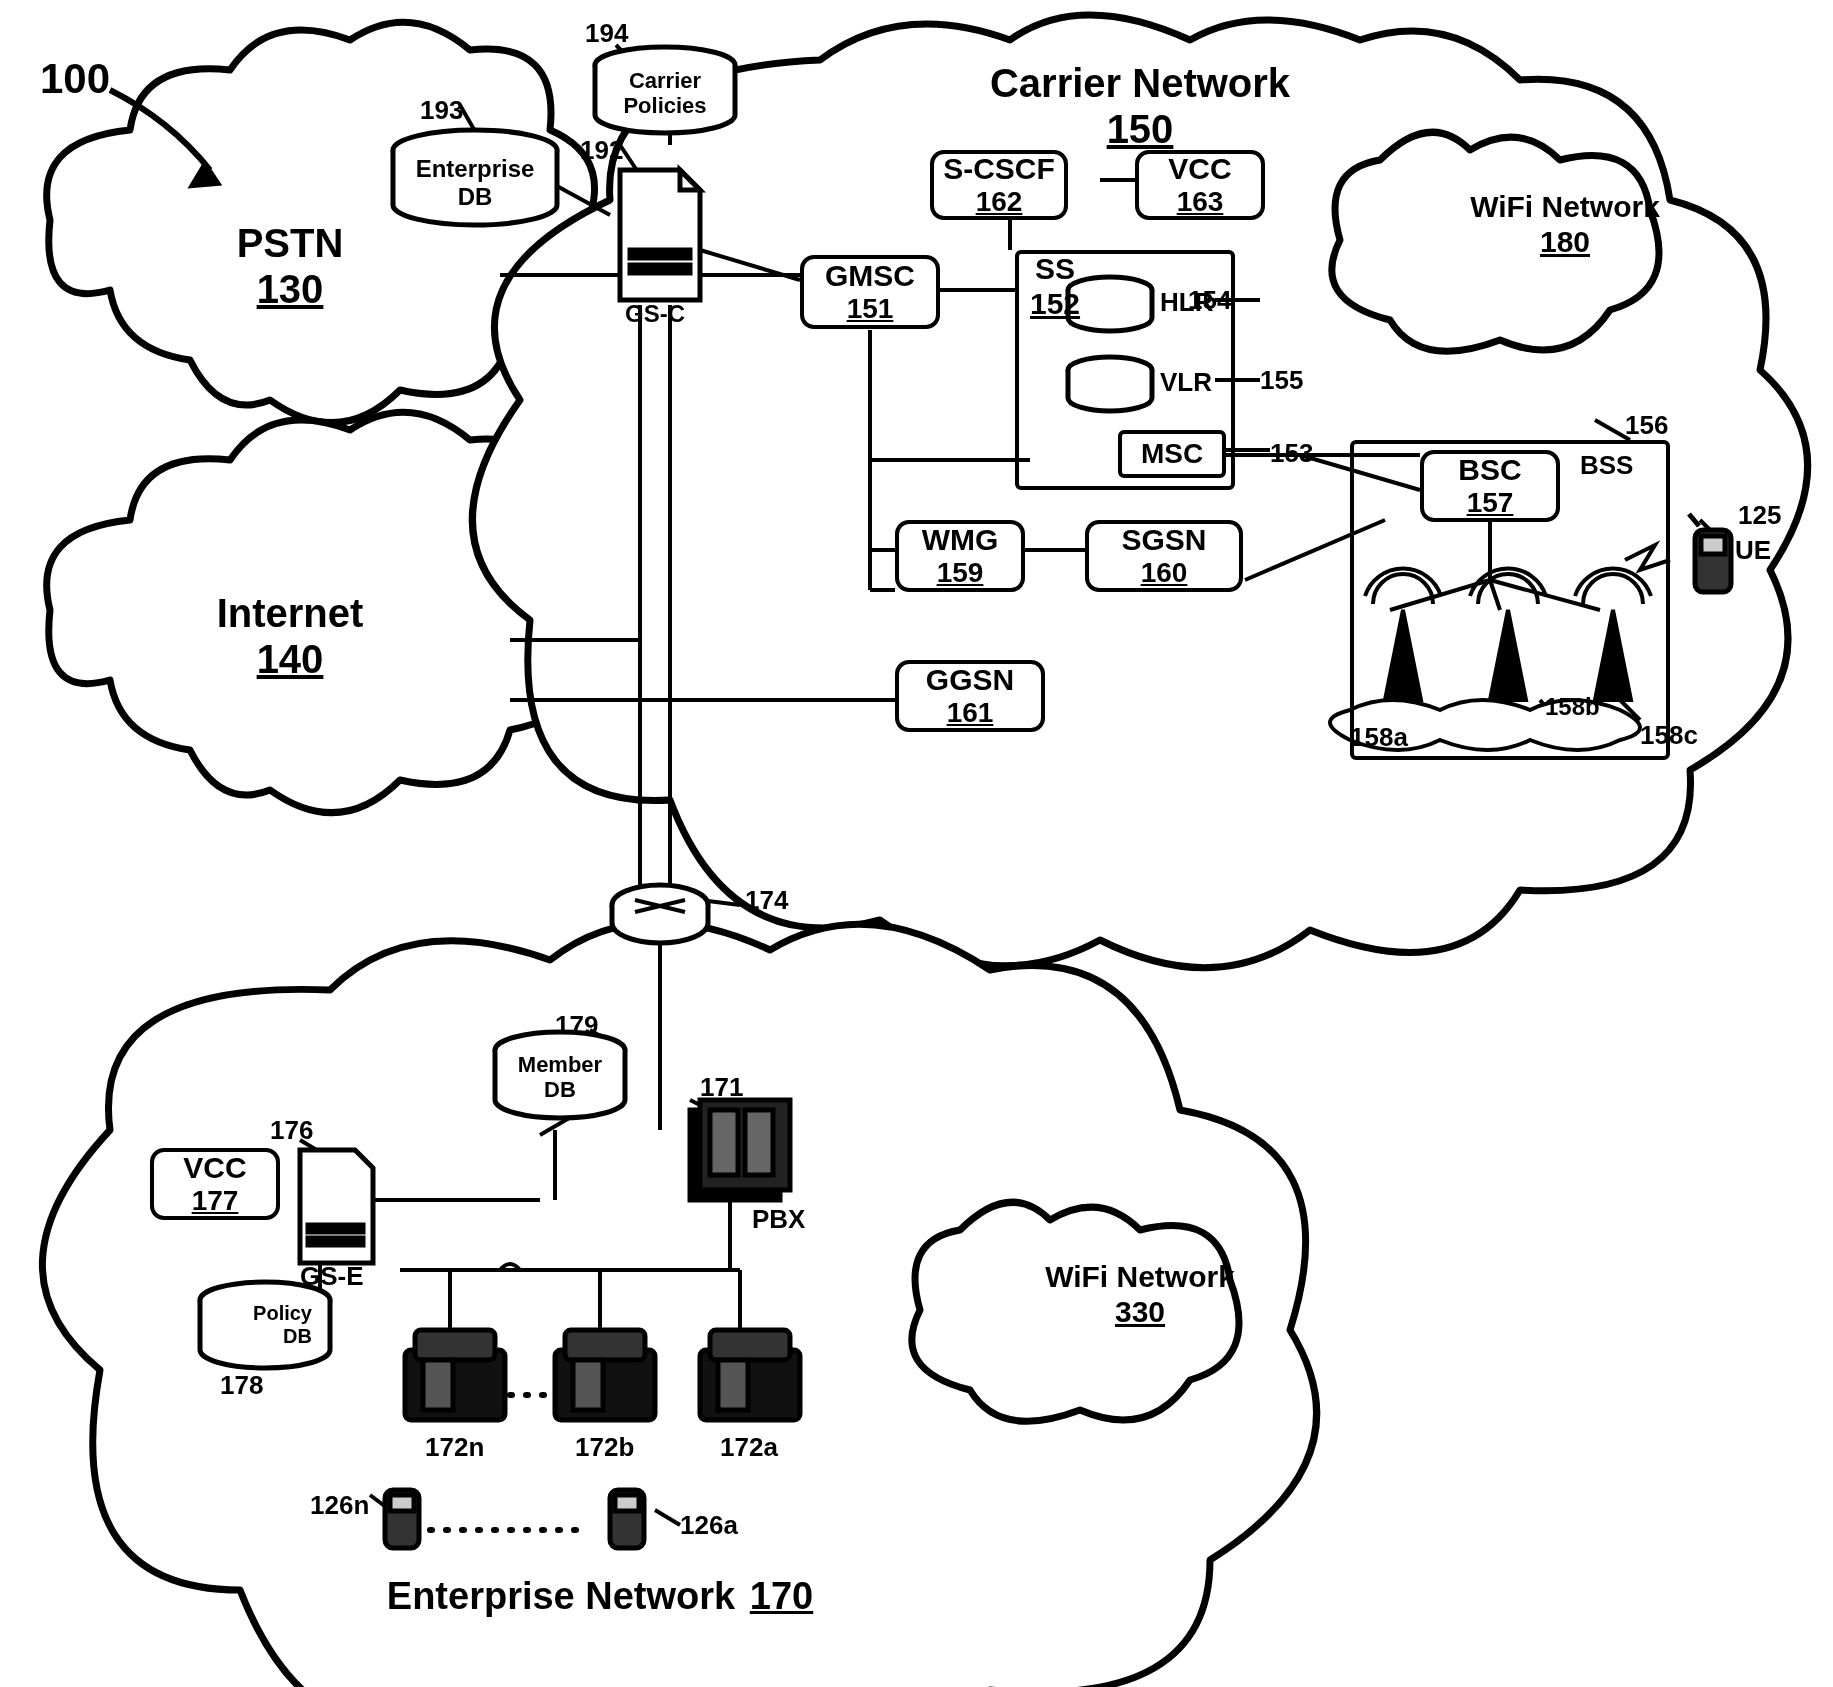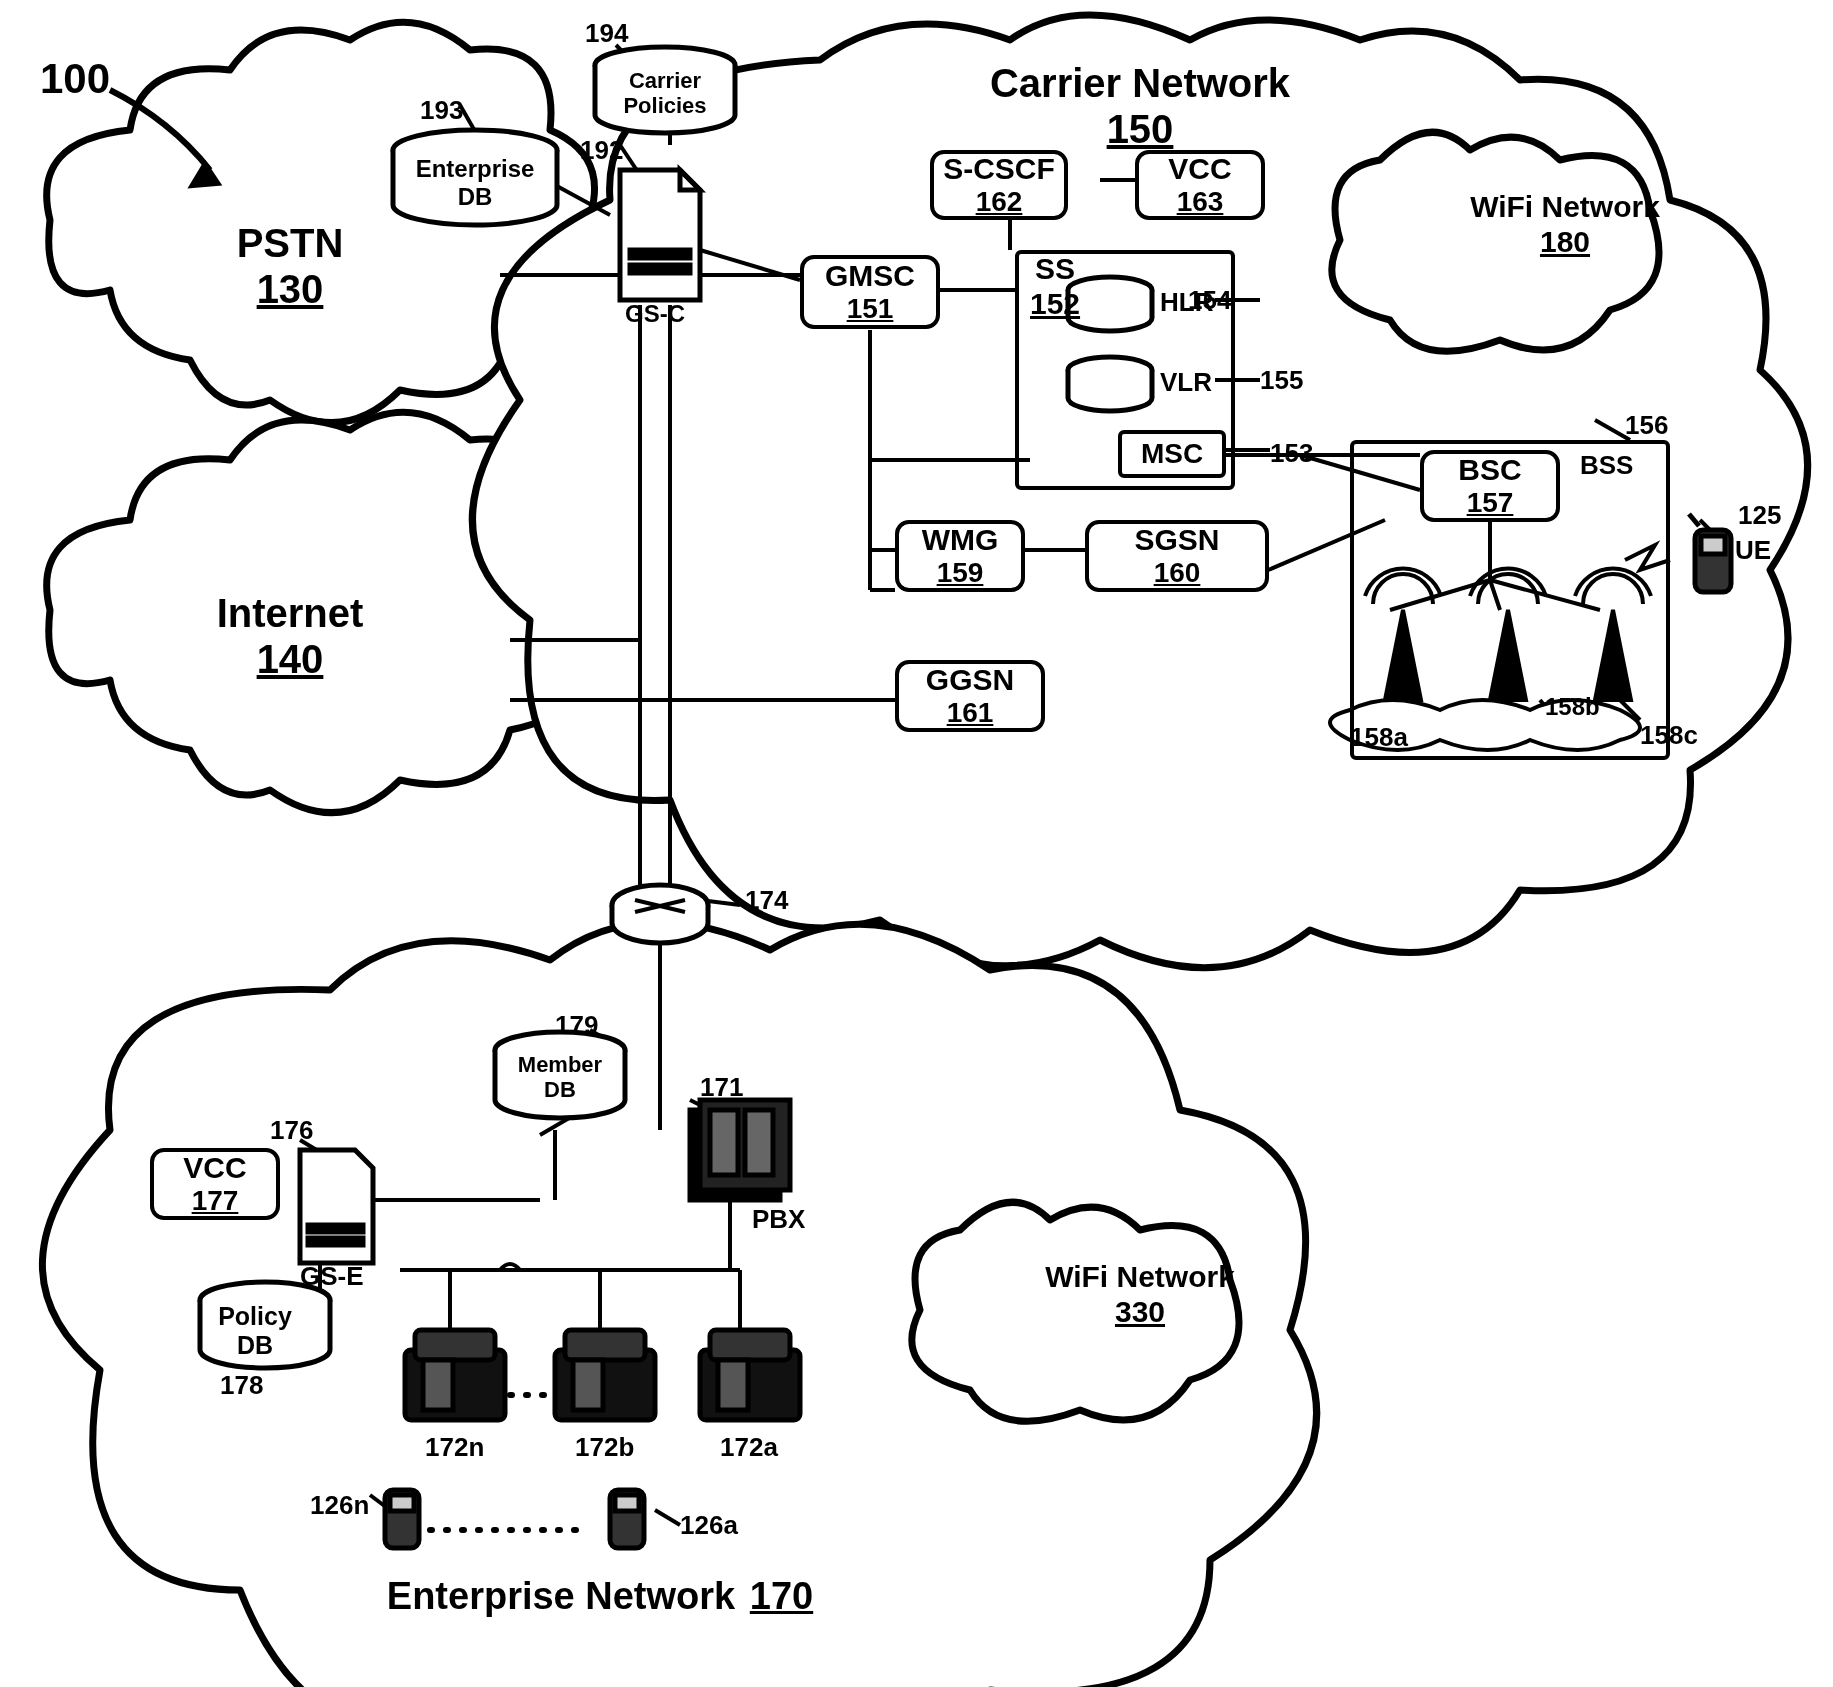--- a/index.html
+++ b/index.html
@@ -344,21 +344,21 @@
 
   <div class="box" style="left:1118px; top:430px; width:108px; height:48px;">
     <div class="name" style="font-size:28px;">MSC</div>
   </div>
   <div class="lead small" style="left:1270px; top:438px;">153</div>
 
   <div class="box rounded" style="left:895px; top:520px; width:130px; height:72px;">
     <div class="name">WMG</div>
     <div class="ref">159</div>
   </div>
-  <div class="box rounded" style="left:1085px; top:520px; width:184px; height:72px;">
+  <div class="box rounded" style="left:1085px; top:520px; width:158px; height:72px;">
     <div class="name">SGSN</div>
     <div class="ref">160</div>
   </div>
   <div class="box rounded" style="left:895px; top:660px; width:150px; height:72px;">
     <div class="name">GGSN</div>
     <div class="ref">161</div>
   </div>
 
   <div class="panel" style="left:1350px; top:440px; width:320px; height:320px;"></div>
   <div class="box rounded" style="left:1420px; top:450px; width:140px; height:72px;">
@@ -381,21 +381,21 @@
     <div class="name">VCC</div>
     <div class="ref">177</div>
   </div>
   <div class="lead small" style="left:270px; top:1115px;">176</div>
   <div class="lbl small" style="left:300px; top:1262px; font-weight:900;">GS-E</div>
 
   <div class="lead small" style="left:555px; top:1010px;">179</div>
   <div class="lbl small" style="left:510px; top:1052px; width:100px; font-size:22px; white-space:pre-line;">Member
 DB</div>
 
-  <div class="lbl small" style="left:210px; top:1302px; width:90px; font-size:25px; white-space:pre-line;">Policy
+  <div class="lbl small" style="left:222px; top:1302px; width:90px; font-size:20px; white-space:pre-line;text-align:right;">Policy
 DB</div>
   <div class="lead small" style="left:220px; top:1370px;">178</div>
 
   <div class="lead small" style="left:700px; top:1072px;">171</div>
   <div class="lbl small" style="left:720px; top:1205px; font-weight:900;margin-left:32px;">PBX</div>
 
   <div class="lead small" style="left:425px; top:1432px;">172n</div>
   <div class="lead small" style="left:575px; top:1432px;">172b</div>
   <div class="lead small" style="left:720px; top:1432px;">172a</div>
 

